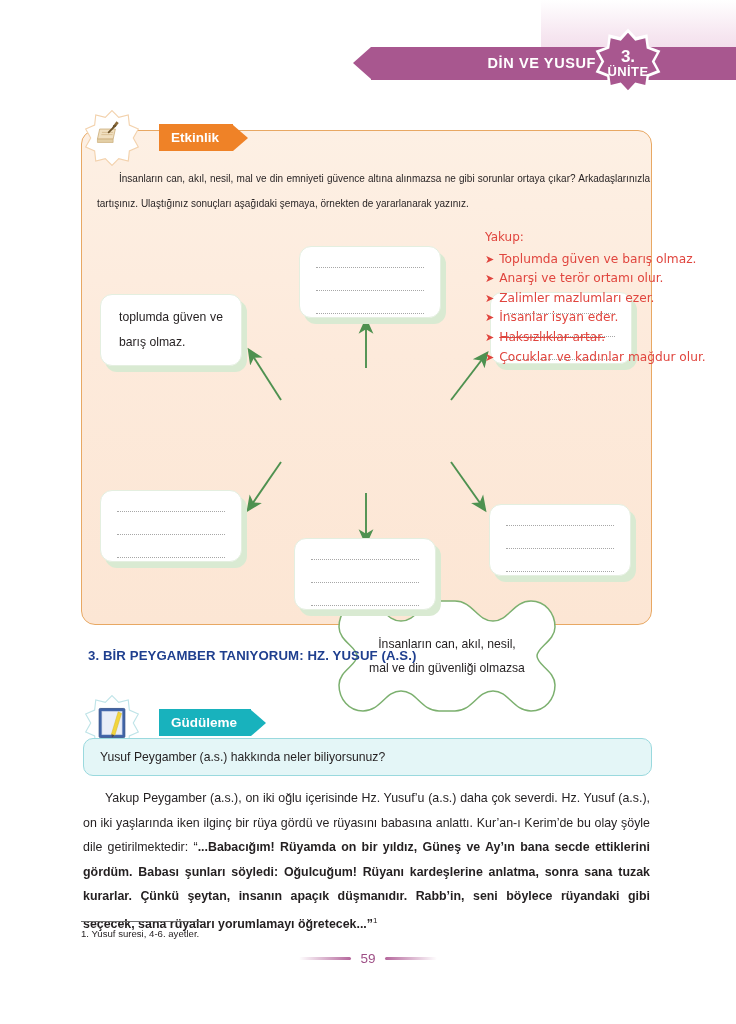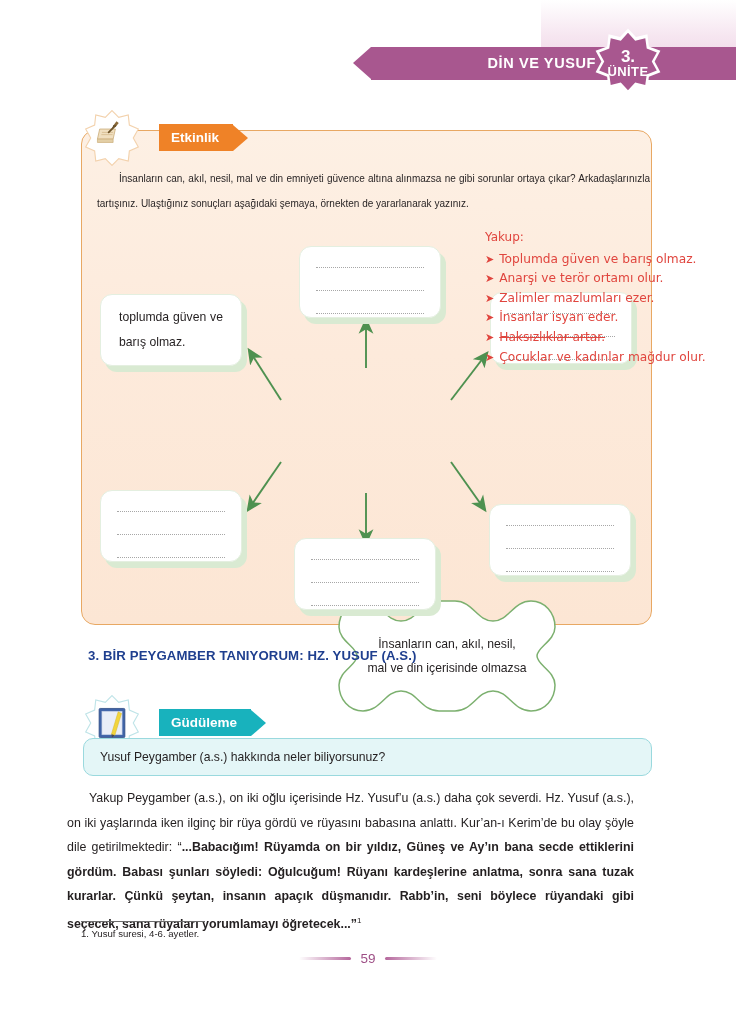--- a/index.html
+++ b/index.html
@@ -135,21 +135,21 @@
     position:absolute;left:83px;top:738px;width:567px;height:36px;
     background:#e4f6f7;border:1px solid #9ad9de;border-radius:10px;
   }
   .q-box span{
     display:block;padding:0 16px;line-height:36px;
     font-size:12.2px;color:#231f20;
   }
 
   
   .body-text{
-    position:absolute;left:67px;top:786px;width:567px;
+    position:absolute;left:83px;top:786px;width:567px;
     font-size:12.4px;color:#231f20;line-height:24.6px;text-align:justify;
   }
   .body-text .ind{padding-left:22px;}
   .body-text b{font-weight:bold;}
   .body-text sup{font-size:8px;vertical-align:super;}
 
   
   .fn-rule{position:absolute;left:81px;top:921px;width:124px;height:1px;background:#6d6d6d;}
   .footnote{
     position:absolute;left:81px;top:926px;
@@ -240,21 +240,21 @@
                  C140,6 144,26 160,26 C176,26 180,6 198,6
                  C212,6 222,18 222,32 C222,46 204,52 204,61
                  C204,70 222,76 222,90 C222,104 212,116 198,116
                  C180,116 176,96 160,96 C144,96 140,116 122,116
                  L106,116 C88,116 84,96 68,96 C52,96 48,116 30,116
                  C16,116 6,104 6,90 C6,76 24,70 24,61
                  C24,52 6,46 6,32 C6,18 16,6 30,6 Z" fill="#ffffff" stroke="#7cb06f" stroke-width="1.5"></path>
       </svg>
       <div class="center-label">
         <span>İnsanların can, akıl, nesil,</span>
-        <span>mal ve din içerisinde olmazsa</span>
+        <span>mal ve din güvenliği olmazsa</span>
       </div>
     </div>
   </div>
 
   <div class="dbox dbox-filled" style="left:100px;top:294px;width:140px;height:70px;">
     <span>toplumda güven ve barış olmaz.</span>
   </div>
 
   <div class="dbox" style="left:299px;top:246px;width:140px;height:70px;">
     <div class="lines">

